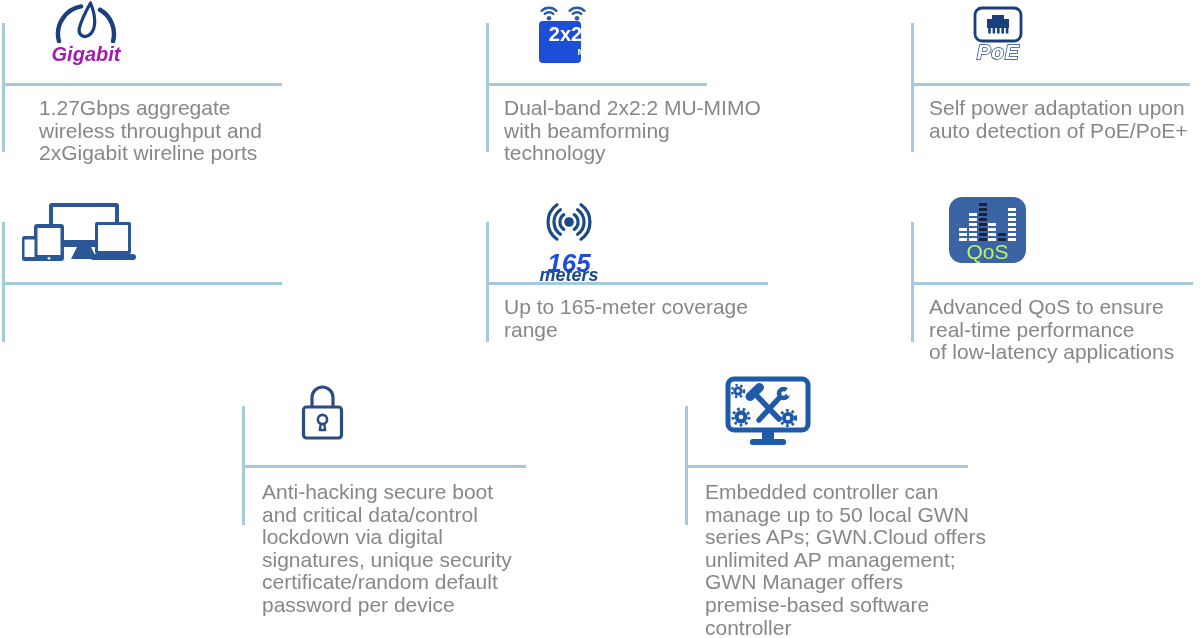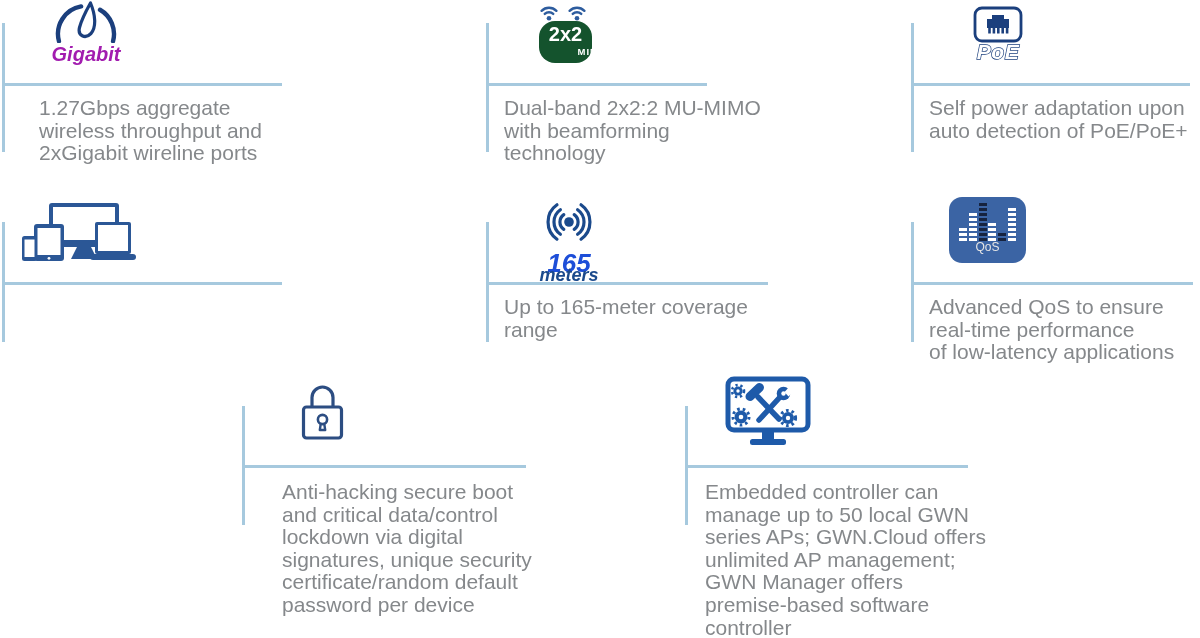--- a/index.html
+++ b/index.html
@@ -8,38 +8,38 @@
     font-family:"Liberation Sans","DejaVu Sans",sans-serif;overflow:hidden;
   }
   .vline{position:absolute;width:3px;background:#a6c9de;}
   .hline{position:absolute;height:3px;background:#a6c9de;}
   .desc{
     position:absolute;color:#85888b;font-size:21px;line-height:22.6px;
     white-space:pre-line;letter-spacing:0;width:305px;
   }
   .icon-label{position:absolute;font-weight:bold;font-style:italic;color:#a21caf;}
   .mimo-box{
-    position:absolute;left:539px;top:21px;width:53px;height:42px;
-    background:#14532d;border-radius:16px;
+    position:absolute;left:539px;top:21px;width:42px;height:42px;
+    background:#1d4ed8;border-radius:4px;
   }
   .mimo-top{position:absolute;left:0;top:3px;width:53px;text-align:center;
     color:#fff;font-weight:bold;font-size:20px;line-height:20px;}
   .mimo-bottom{position:absolute;left:0;top:25px;width:53px;text-align:center;
     color:#fff;font-weight:bold;font-size:9.5px;letter-spacing:1px;padding-left:27px;}
   .qos-box{
     position:absolute;left:949px;top:197px;width:77px;height:66px;
     background:#3b64a4;border-radius:13px;
   }
   .eq{position:absolute;left:10px;right:10px;top:6px;height:38px;
     display:flex;justify-content:space-between;align-items:flex-end;}
   .eq .bar{width:8px;}
   .eq .w{background-image:repeating-linear-gradient(to top,#ffffff 0 3px,rgba(0,0,0,0) 3px 5px);}
   .eq .d{background-image:repeating-linear-gradient(to top,#16233f 0 3px,rgba(0,0,0,0) 3px 5px);}
   .qos-label{position:absolute;left:0;right:0;top:43px;text-align:center;
-    color:#e5e5e5;font-size:12px;}
+    color:#bef264;font-size:21px;}
   svg{position:absolute;display:block;}
   .poe-text{font-family:"Liberation Sans","DejaVu Sans",sans-serif;font-weight:bold;font-style:italic;}
 </style>
 </head>
 <body>
 
 <div class="stage">
 
   <div class="vline" style="left:2px;top:23px;height:129px;"></div>
   <div class="hline" style="left:2px;top:83px;width:280px;"></div>
@@ -145,21 +145,21 @@
 of low-latency applications</div>
 
   <div class="vline" style="left:242px;top:406px;height:119px;"></div>
   <div class="hline" style="left:242px;top:465px;width:284px;"></div>
   <svg style="left:299px;top:380px;" width="47" height="62" viewBox="0 0 47 62">
     <path d="M 13 27 L 13 17.5 A 10.5 10.5 0 0 1 34 17.5 L 34 27" fill="none" stroke="#2c4d82" stroke-width="3.2"></path>
     <rect x="4.5" y="27" width="38" height="31" rx="3" fill="#ffffff" stroke="#2c4d82" stroke-width="3.2"></rect>
     <circle cx="23.5" cy="39.5" r="4.6" fill="none" stroke="#2c4d82" stroke-width="2.6"></circle>
     <path d="M 21.8 43.5 L 20.8 50 L 26.2 50 L 25.2 43.5" fill="none" stroke="#2c4d82" stroke-width="2.4" stroke-linejoin="round"></path>
   </svg>
-  <div class="desc" style="left:262px;top:481px;margin-left:20px;">Anti-hacking secure boot
+  <div class="desc" style="left:262px;top:481px;">Anti-hacking secure boot
 and critical data/control
 lockdown via digital
 signatures, unique security
 certificate/random default
 password per device</div>
 
   <div class="vline" style="left:685px;top:406px;height:119px;"></div>
   <div class="hline" style="left:685px;top:465px;width:283px;"></div>
   <svg style="left:725px;top:376px;" width="86" height="72" viewBox="0 0 86 72">
     <rect x="3" y="3" width="80" height="51" rx="6" fill="none" stroke="#1e5aa9" stroke-width="5"></rect>

